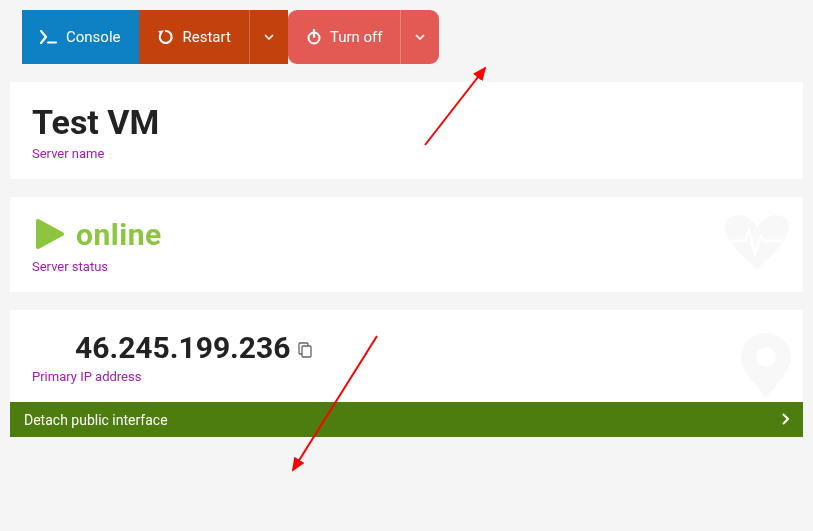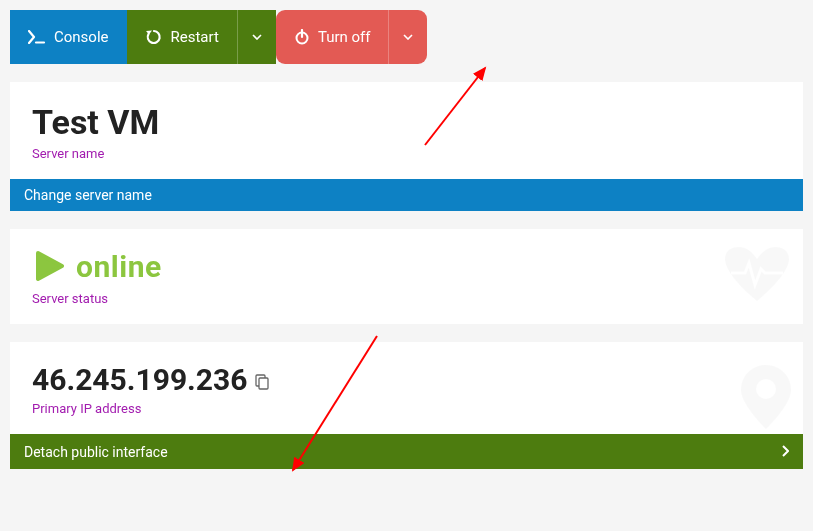--- a/index.html
+++ b/index.html
@@ -9,34 +9,35 @@
     width: 813px;
     height: 531px;
     padding: 10px;
     position: relative;
   }
 
   
   .toolbar {
     display: flex;
     height: 54px;
+    margin-left: 12px;
   }
   .toolbar-btn {
     display: flex;
     align-items: center;
     gap: 8px;
     padding: 0 18px;
     color: #fff;
     font-size: 15px;
     cursor: pointer;
     border: none;
     font-family: inherit;
   }
   .toolbar-btn.blue { background: #0d81c4; }
-  .toolbar-btn.orange { background: #4d7c0f; justify-content: flex-end; }
+  .toolbar-btn.orange { background: #c2410c; justify-content: flex-end; }
   .toolbar-btn.red { background: #e35a54; border-radius: 9px; }
   .toolbar-btn .icon { display: inline-flex; }
   .toolbar-btn.split { padding-right: 0; }
   .split-caret {
     padding: 0 14px;
     display: flex;
     align-items: center;
     height: 100%;
     margin-left: 10px;
   }
@@ -82,20 +83,21 @@
   .status-text {
     font-size: 30px;
     font-weight: 700;
     color: #8cc63f;
     letter-spacing: 0.5px;
   }
   .ip-line {
     display: flex;
     align-items: baseline;
     gap: 8px;
+    margin-left: 43px;
   }
   .ip-text {
     font-size: 30px;
     font-weight: 700;
     color: #222;
   }
 
   .bg-icon {
     position: absolute;
     right: 12px;
@@ -155,23 +157,20 @@
           <path d="M1 1 L5 5 L9 1" stroke="#fff" stroke-width="1.6" fill="none"></path>
         </svg>
     </span>
   </button>
 </div>
 
 <div class="card">
   <div class="card-body">
     <div class="card-title">Test VM</div>
     <div class="card-sub">Server name</div>
-  </div>
-  <div class="card-action-bar blue">
-    <span>Change server name</span>
   </div>
 </div>
 
 <div class="card">
   <div class="card-body">
     <div class="status-line">
       <span>
         <svg width="34" height="34" viewBox="0 0 34 34">
             <path d="M6 4 L30 17 L6 30 Z" fill="#8cc63f" stroke="#8cc63f" stroke-linejoin="round" stroke-width="4"></path>
           </svg>

